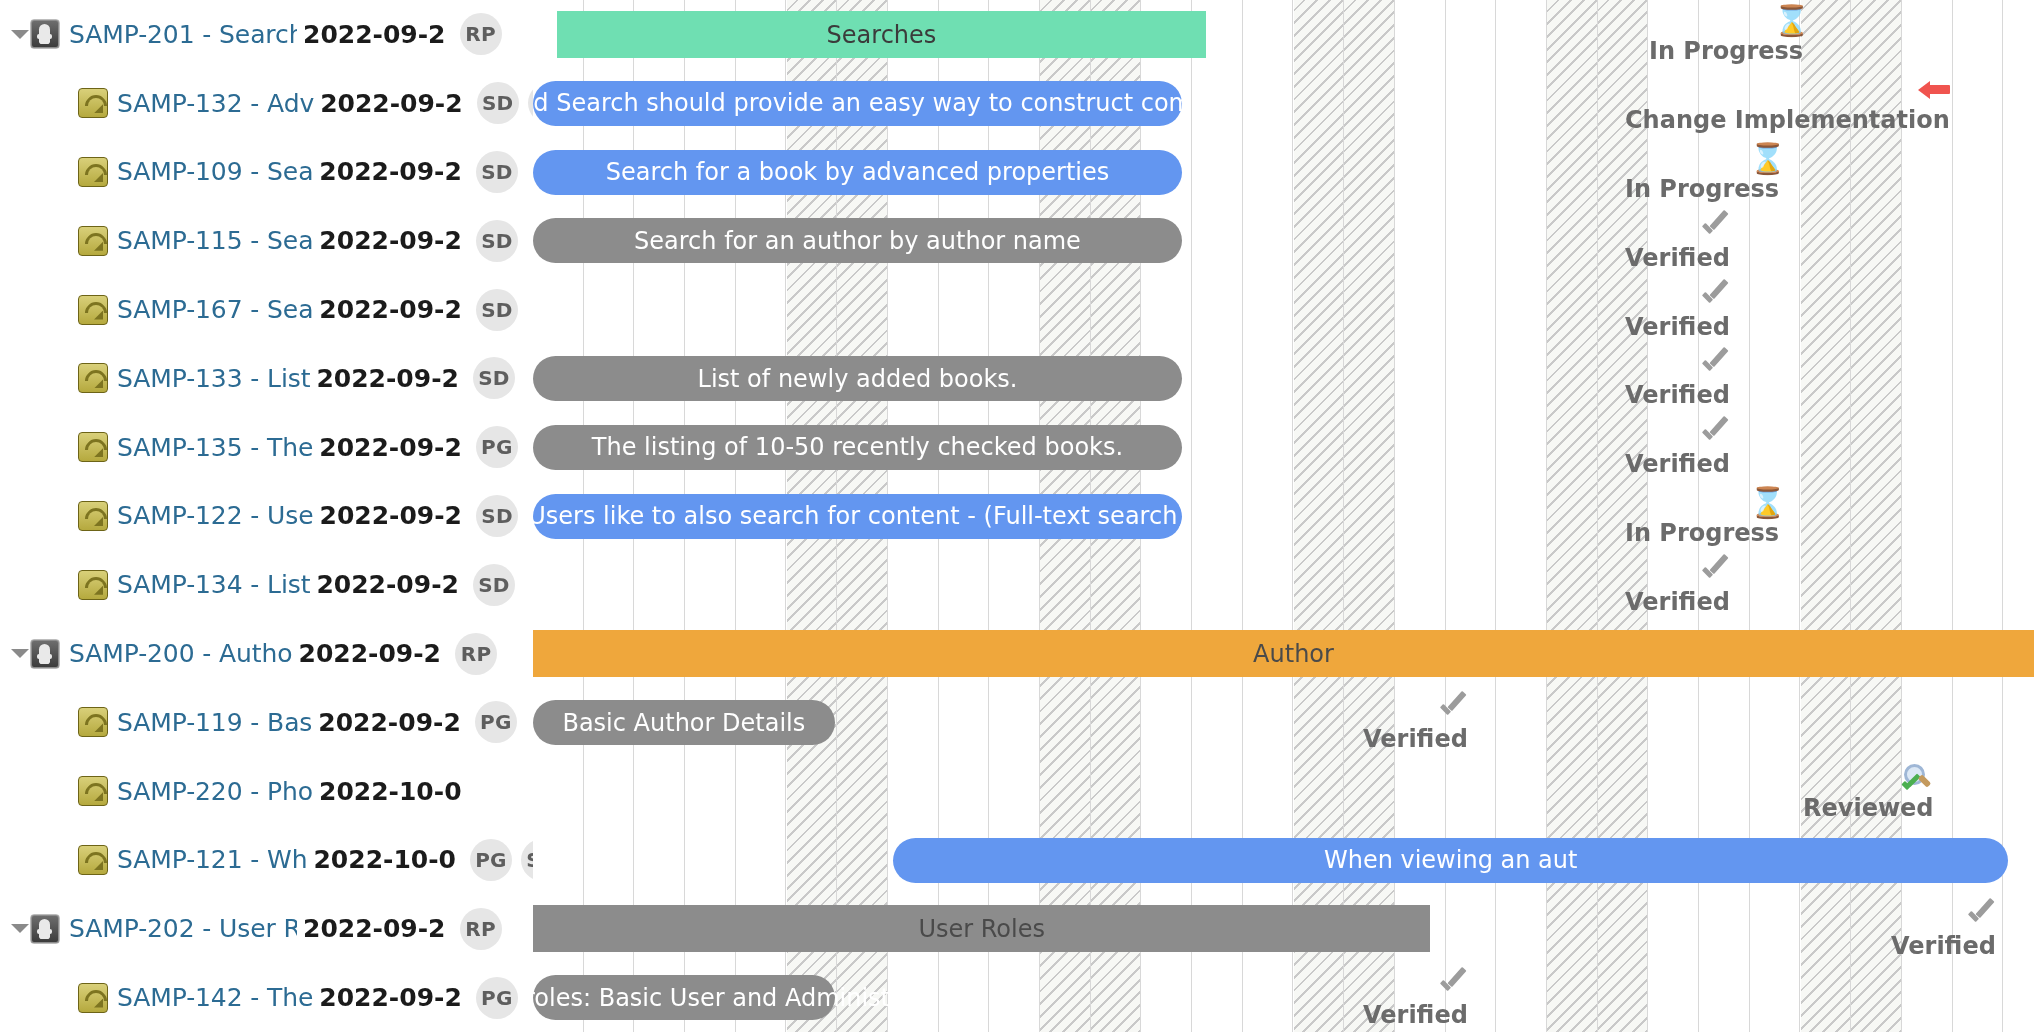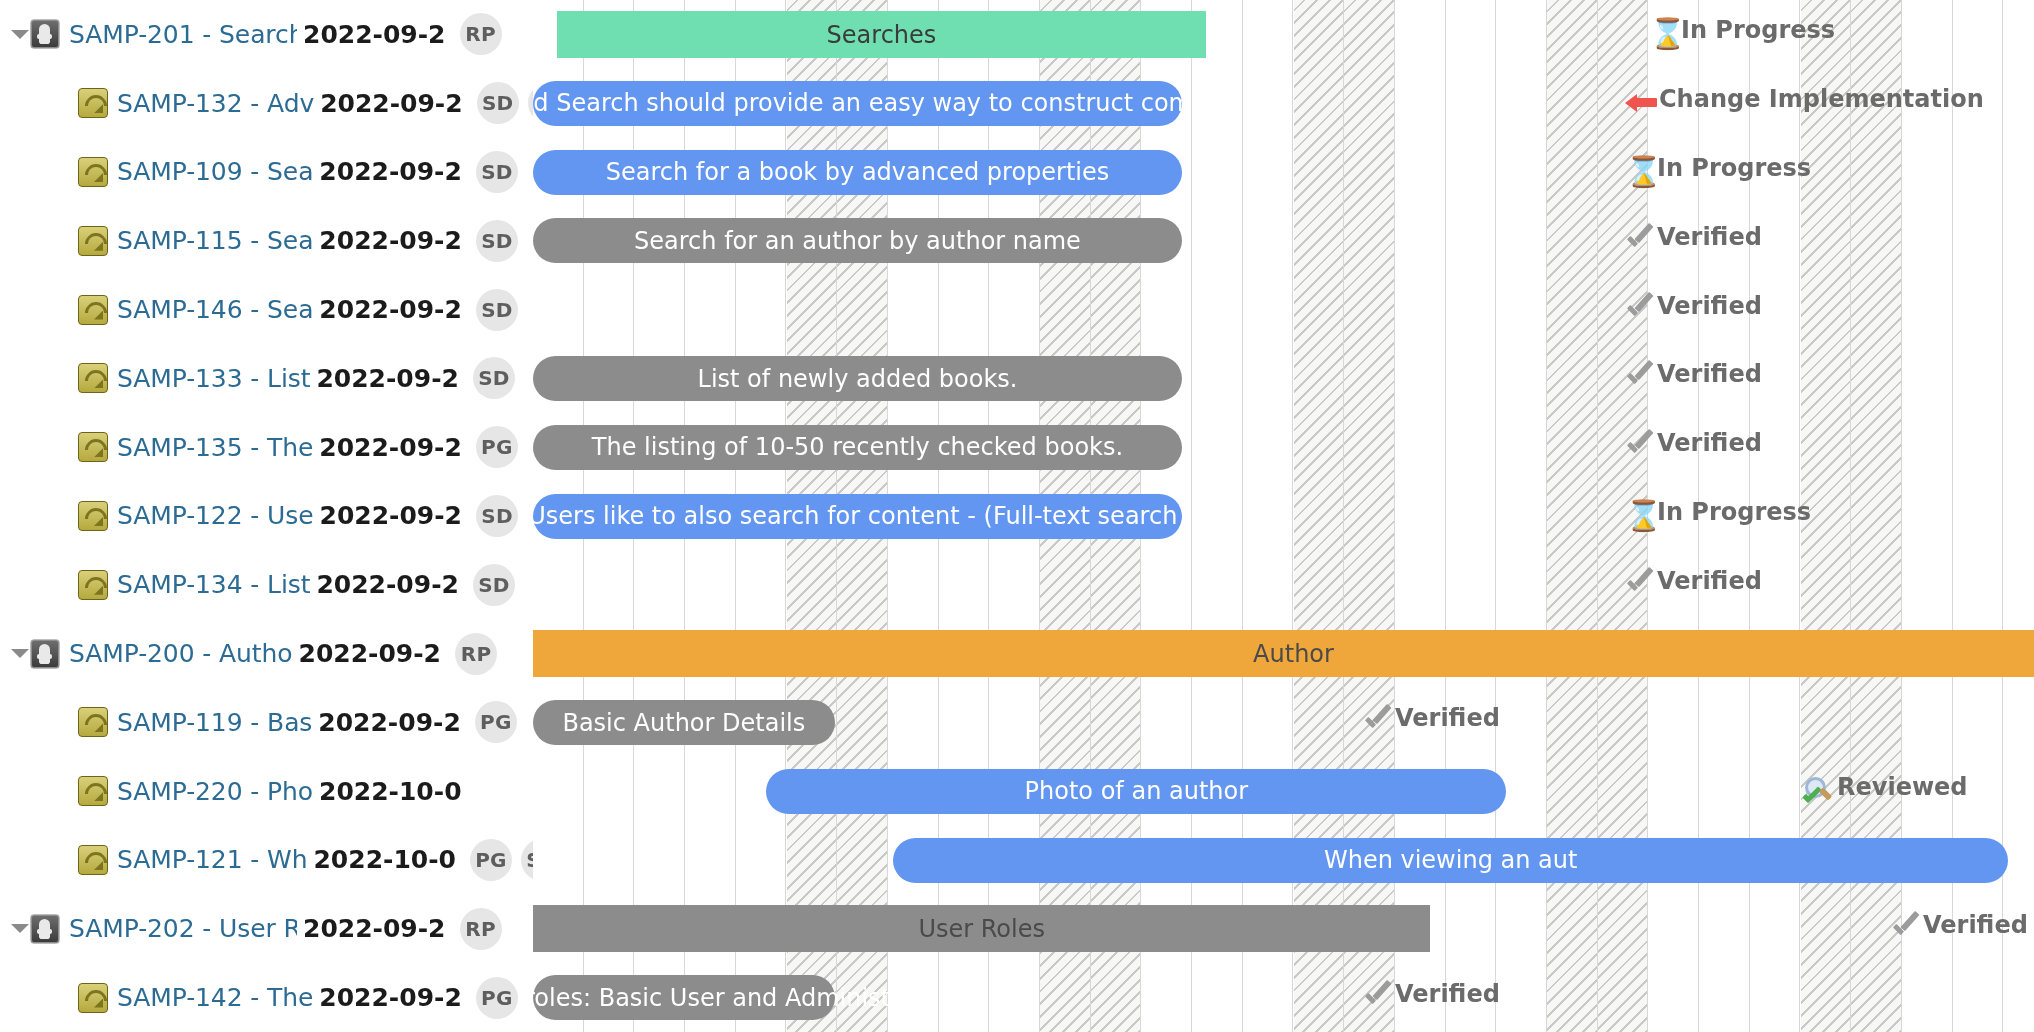--- a/index.html
+++ b/index.html
@@ -110,22 +110,22 @@
   .bar .blabel{padding:0 14px;}
   .bar.summary .blabel{color:#4a4a4a;}
   .bar.green{background:#6fdfb2;}
   .bar.green .blabel{color:#3b3b3b;}
   .bar.blue{background:#6396f0;}
   .bar.grey{background:#8c8c8c;}
   .bar.orange{background:#efa73c;}
 
   .status{
     position:absolute;top:50%;transform:translateY(-50%);
-    display:flex;align-items:flex-start;gap:2px;
-    font-size:24px;font-weight:700;color:#6b6b6b;white-space:nowrap;
+    display:flex;align-items:flex-end;gap:2px;
+    font-size:24px;font-weight:700;color:#6b6b6b;white-space:nowrap;flex-direction:column;
   }
   .status .slabel{line-height:1;}
 
   
   .sicon{width:30px;height:32px;position:relative;flex:0 0 auto;}
   .ic-hourglass:before{
     content:"\231B";font-size:30px;line-height:32px;
     color:#b98a4a;
   }
   .ic-check{
@@ -296,23 +296,20 @@
         <div class="row" style="top: 688px;">
           <div class="bar grey" style="left: 0px; width: 301.665px;">
             <span class="blabel">Basic Author Details</span>
           </div>
           <div class="status" style="left: 830px;">
             <span class="sicon ic-check"></span>
             <span class="slabel">Verified</span>
           </div>
         </div>
         <div class="row" style="top: 756.8px;">
-          <div class="bar blue" style="left: 233.22px; width: 740.22px;">
-            <span class="blabel">Photo of an author</span>
-          </div>
           <div class="status" style="left: 1270px;">
             <span class="sicon ic-magnifier">
               <i class="tick"></i>
             </span>
             <span class="slabel">Reviewed</span>
           </div>
         </div>
         <div class="row" style="top: 825.6px;">
           <div class="bar blue" style="left: 359.97px; width: 1115.4px;">
             <span class="blabel">When viewing an aut</span>
@@ -398,21 +395,21 @@
         </span>
       </div>
       <div class="trow child" style="top: 275.2px;">
         <span class="twist empty">
           <span class="caret"></span>
         </span>
         <span class="tindent"></span>
         <span class="ticon">
           <span class="ic-story" style="display: block;"></span>
         </span>
-        <span class="tkey">SAMP-146 - Sea</span>
+        <span class="tkey">SAMP-167 - Sea</span>
         <span class="tdate">2022-09-2</span>
         <span class="avatars">
           <span class="avatar">SD</span>
         </span>
       </div>
       <div class="trow child" style="top: 344px;">
         <span class="twist empty">
           <span class="caret"></span>
         </span>
         <span class="tindent"></span>

